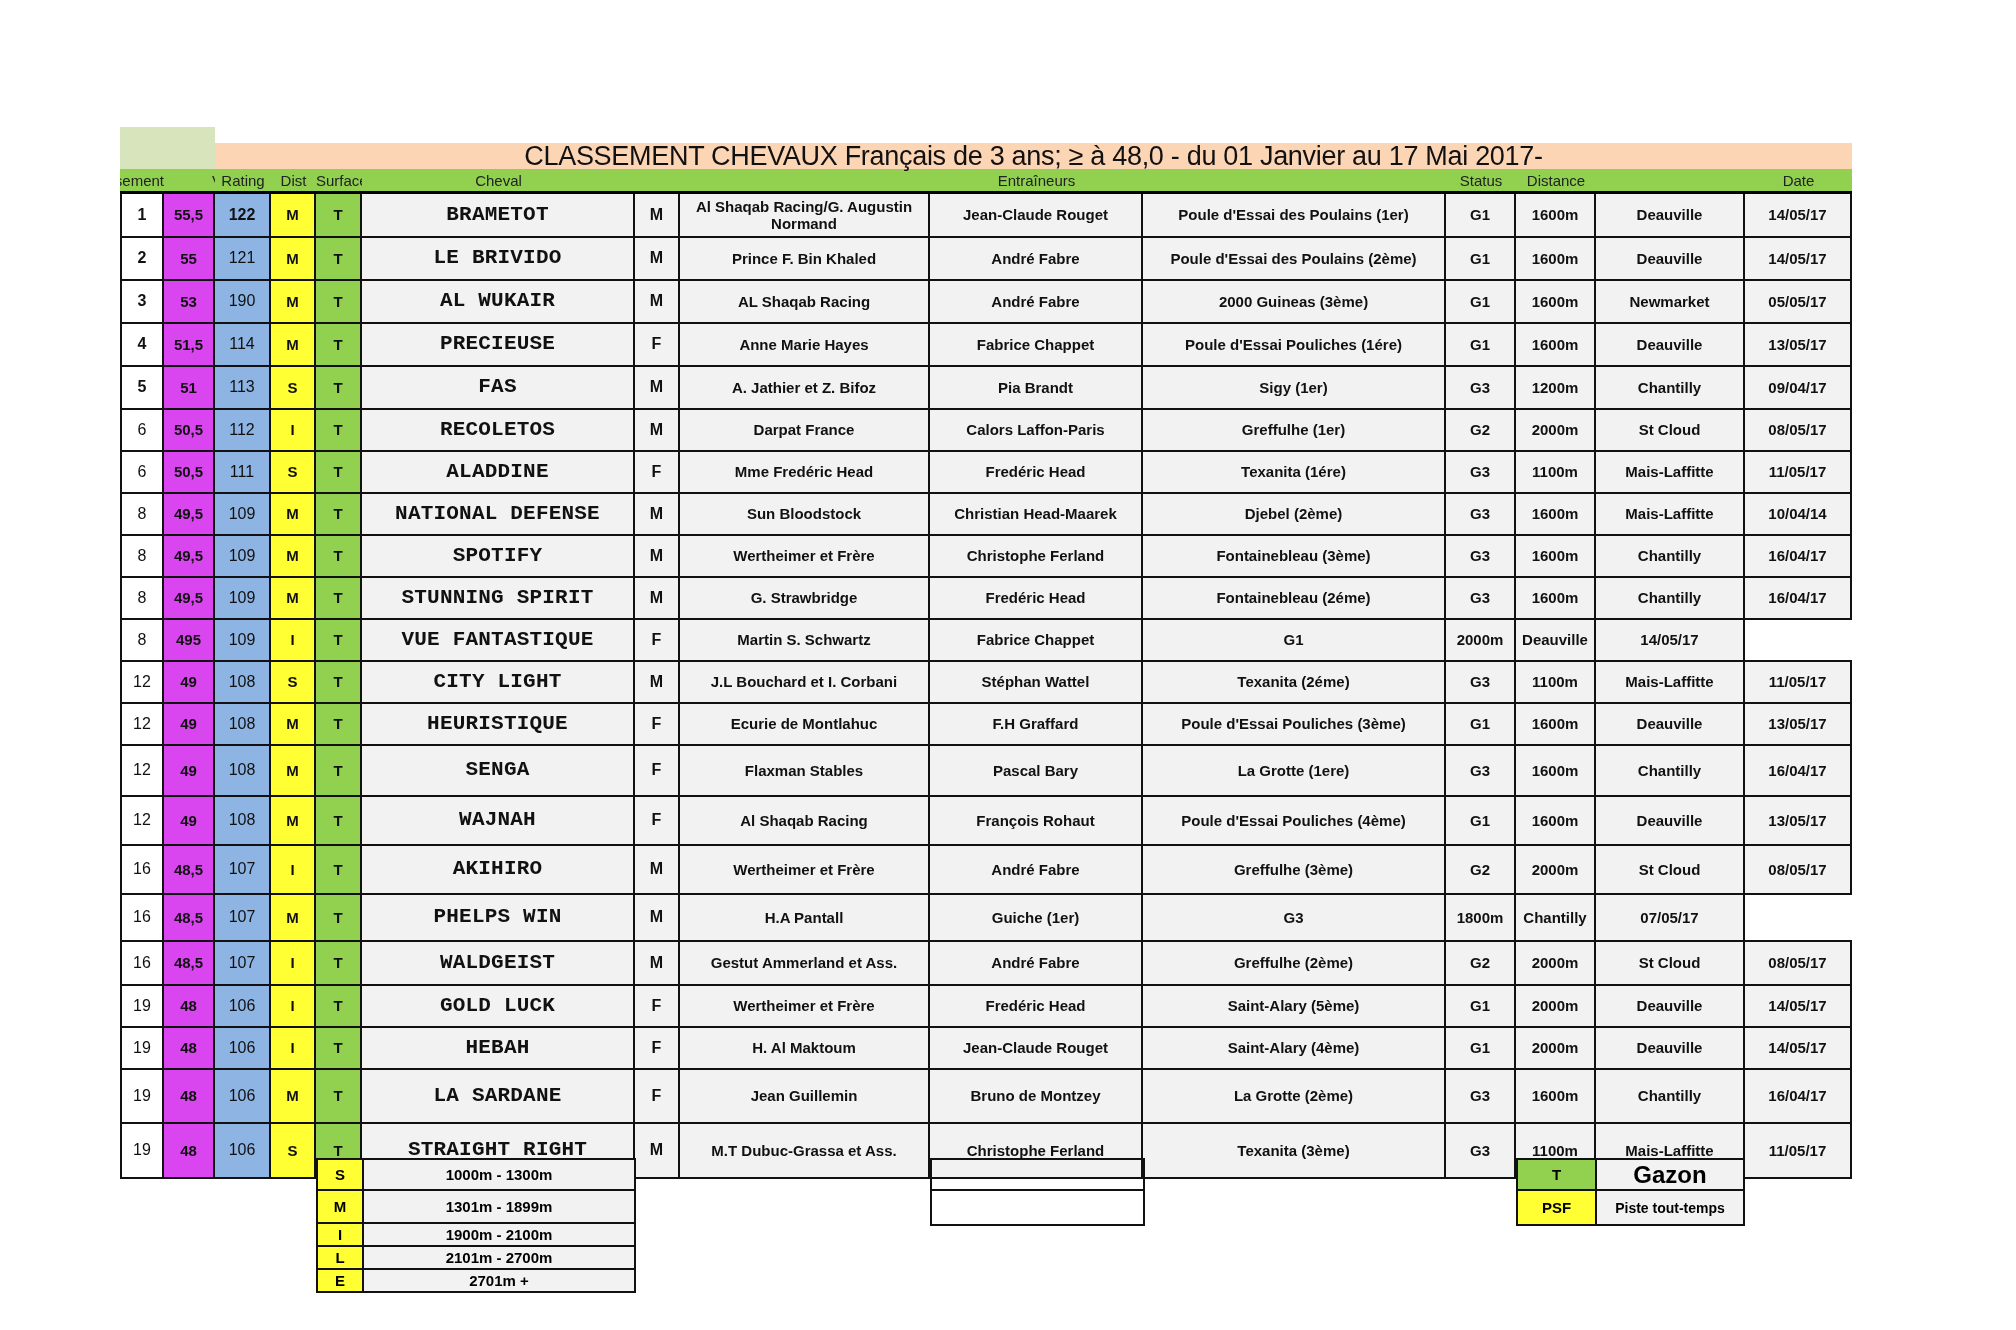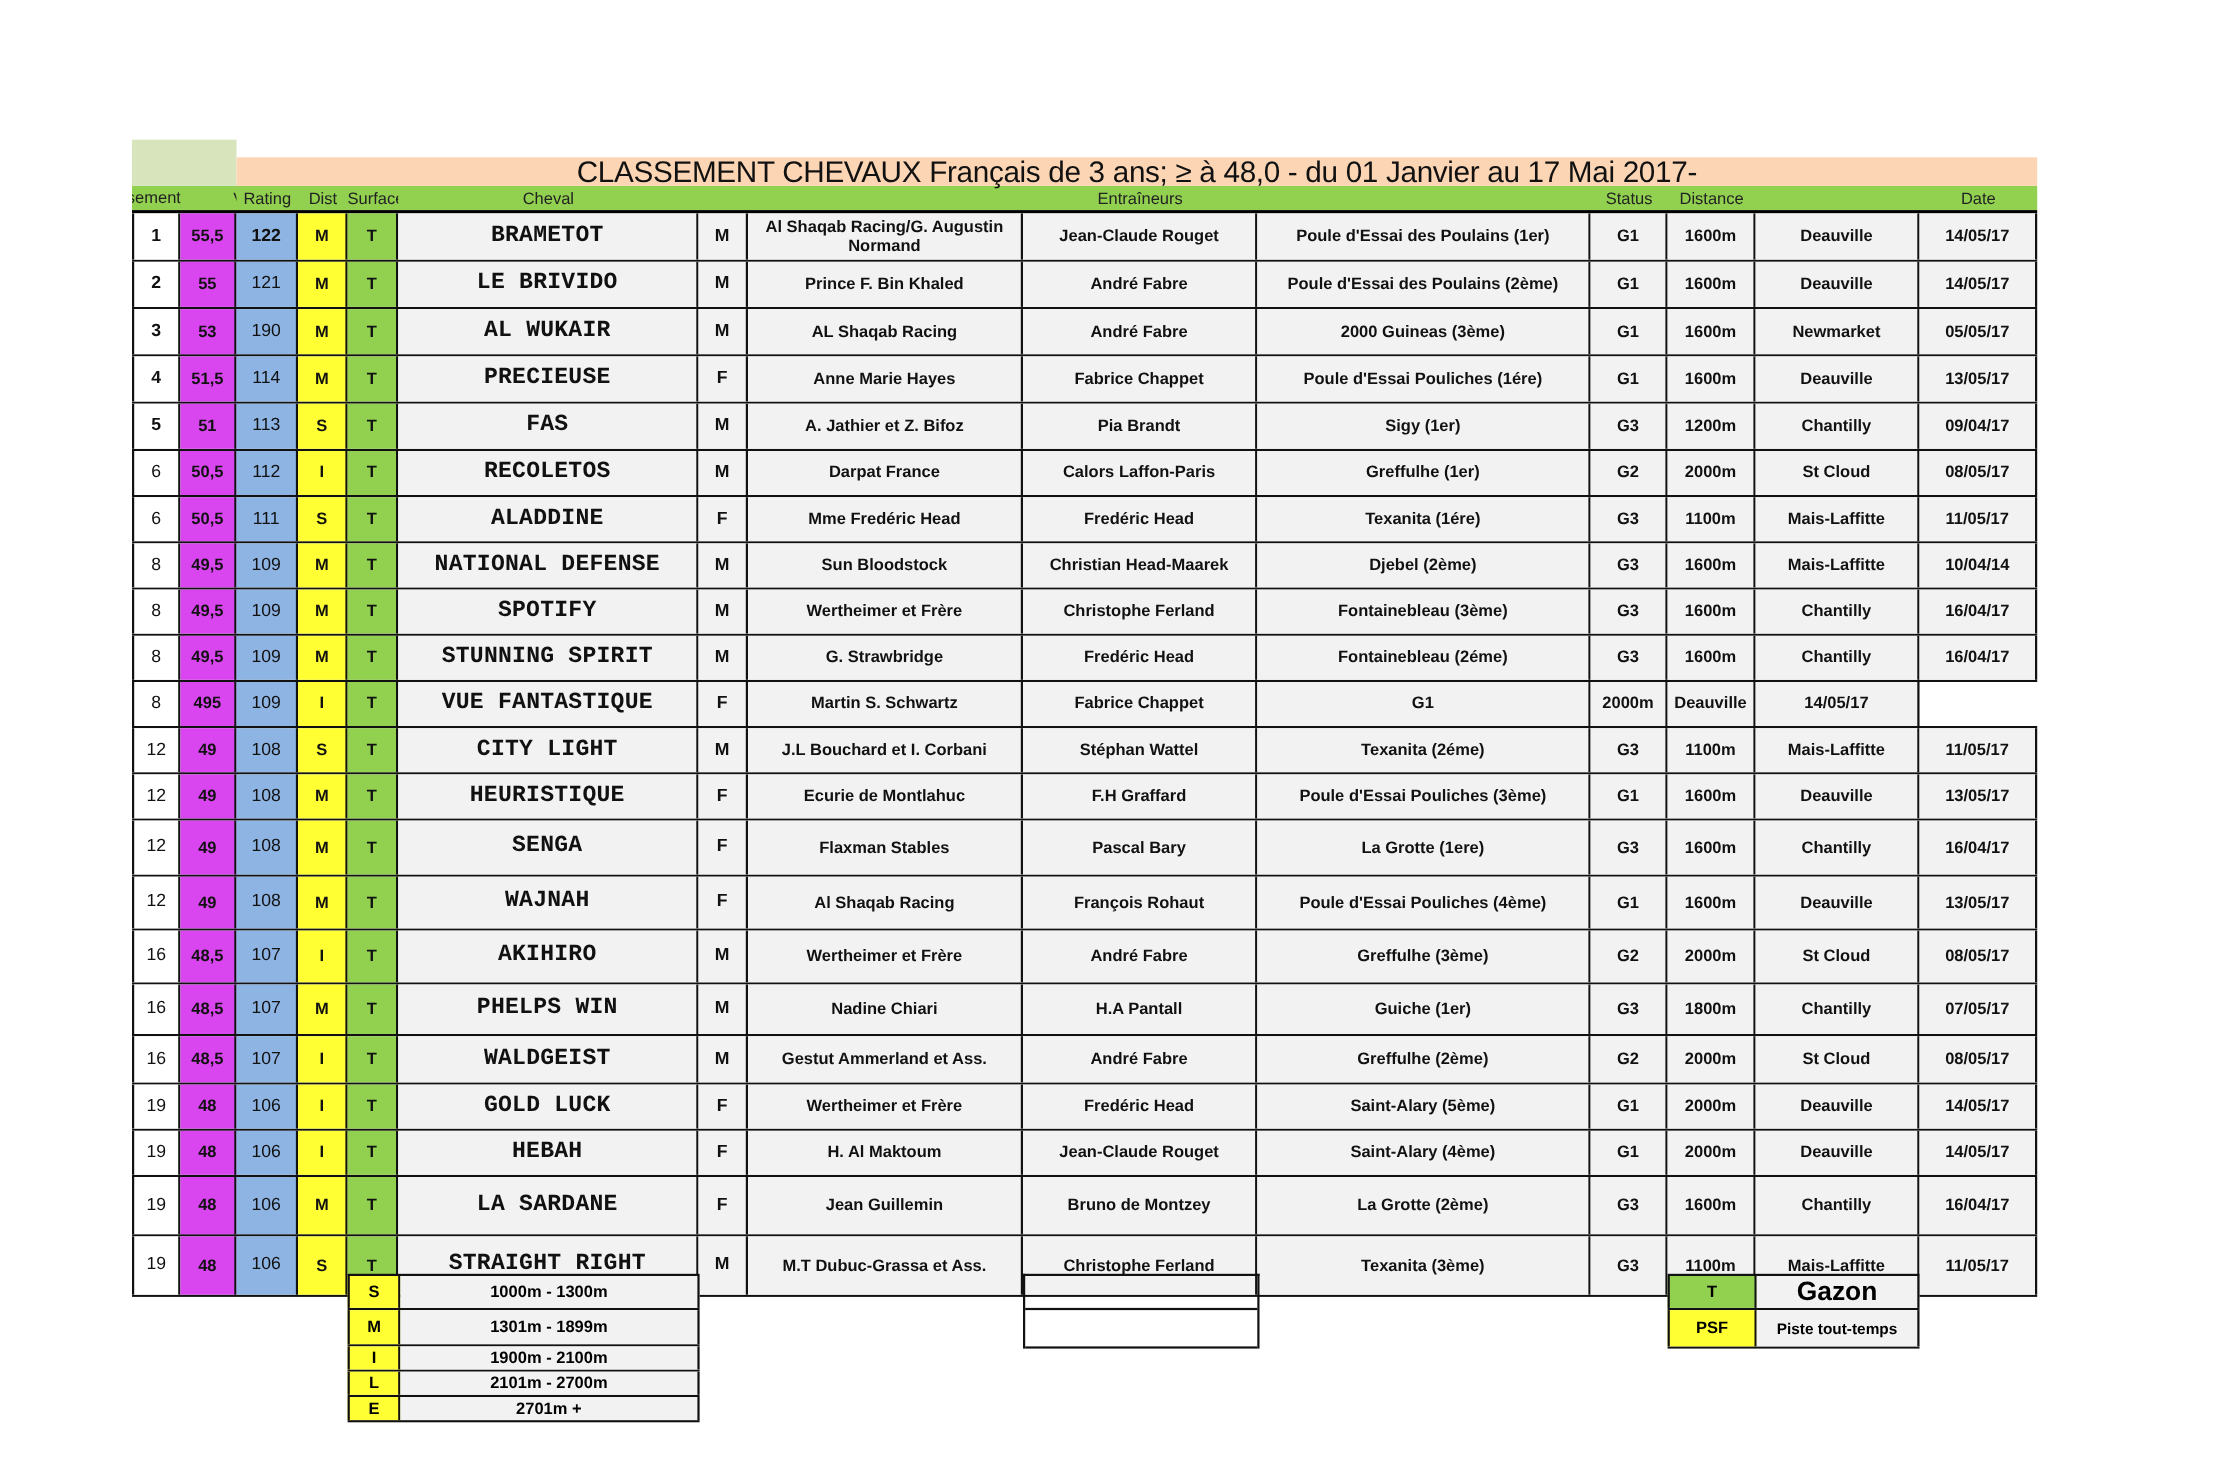--- a/index.html
+++ b/index.html
@@ -313,21 +313,20 @@
         <div class="c">08/05/17</div>
       </div>
       <div class="row" style="height: 45px;">
         <div class="c rank">16</div>
         <div class="c val">48,5</div>
         <div class="c rating">107</div>
         <div class="c dist">M</div>
         <div class="c surf">T</div>
         <div class="c horse">PHELPS WIN</div>
         <div class="c sex">M</div>
-        <div class="c">Nadine Chiari</div>
         <div class="c">H.A Pantall</div>
         <div class="c">Guiche (1er)</div>
         <div class="c">G3</div>
         <div class="c">1800m</div>
         <div class="c">Chantilly</div>
         <div class="c">07/05/17</div>
       </div>
       <div class="row" style="height: 42px;">
         <div class="c rank">16</div>
         <div class="c val">48,5</div>

